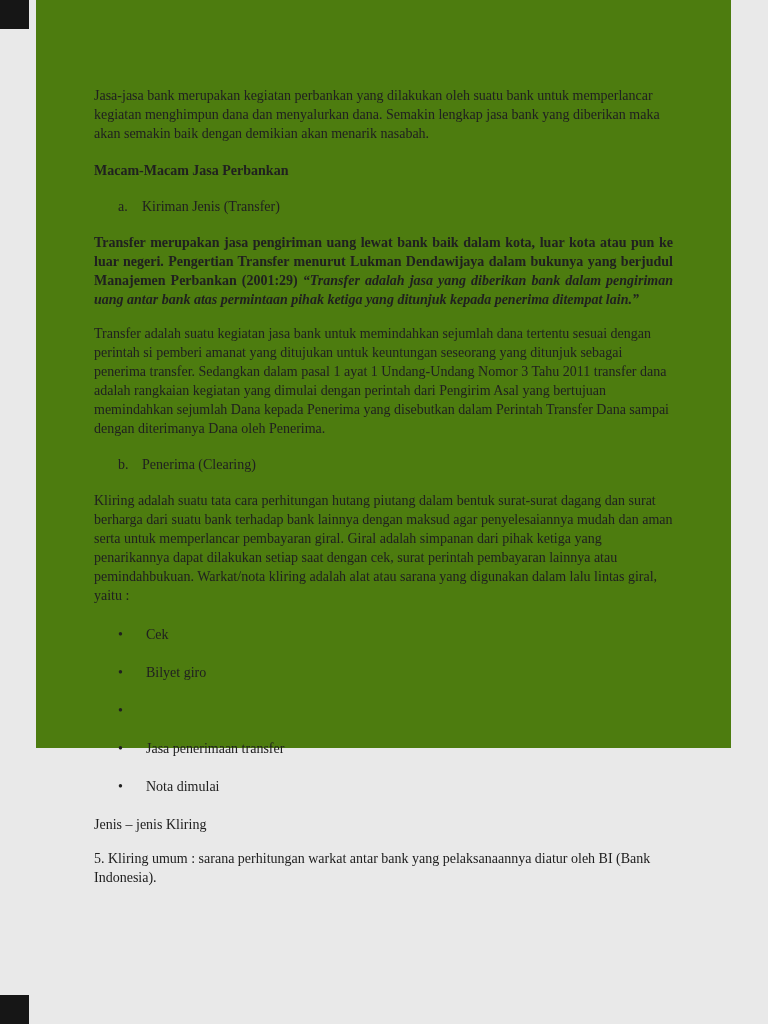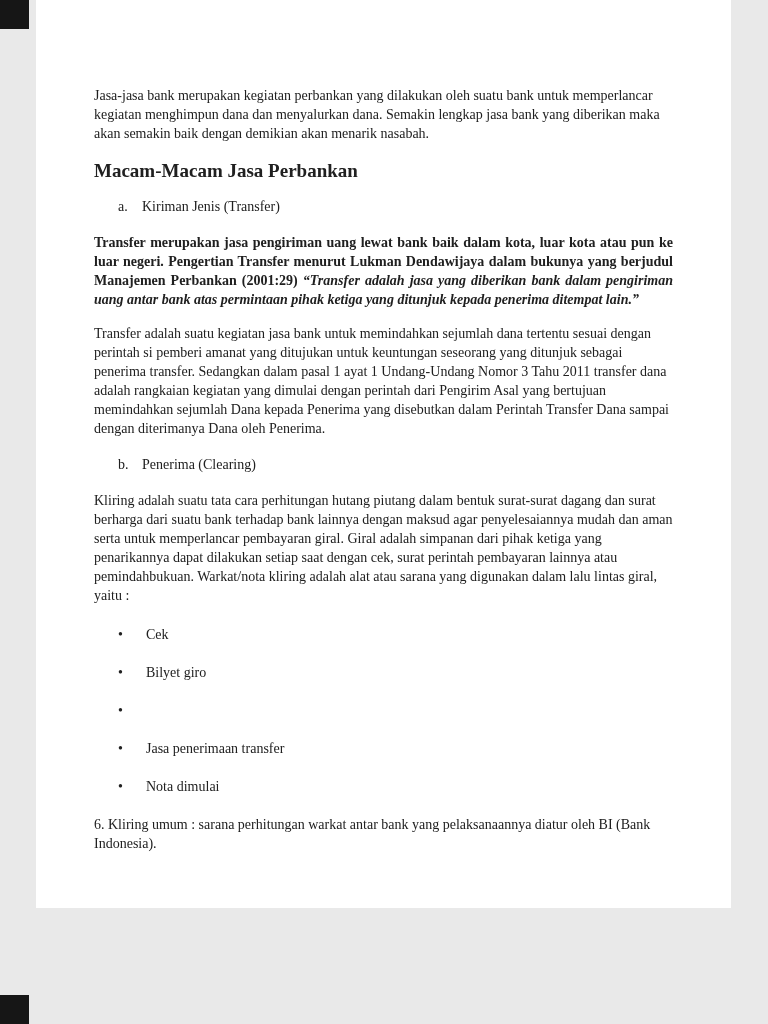--- a/index.html
+++ b/index.html
@@ -27,33 +27,33 @@
     background: #161616;
     z-index: 3;
   }
   .corner-top    { top: 0; }
   .corner-bottom { bottom: 0; }
   .page {
     position: absolute;
     left: 36px;
     top: 0;
     width: 695px;
-    height: 908px;
-    background: #ffffff;
+    height: 748px;
+    background: #4d7c0f;
     box-sizing: border-box;
     padding: 86px 58px 40px 58px;
     color: #202020;
     font-size: 14px;
     line-height: 19px;
   }
   .page p { margin: 0 0 15px 0; }
   .justify { text-align: justify; font-weight: bold; }
   .section-heading {
     font-weight: bold;
-    font-size: 19px;
+    font-size: 14px;
     margin: 18px 0 15px 0;
     line-height: 19px;
   }
   .alpha-item {
     display: flex;
     padding-left: 24px;
     margin: 17px 0 17px 0;
     line-height: 19px;
   }
   .alpha-item .marker {
@@ -123,16 +123,17 @@
     <li>
       <span class="bullet">•</span>
       <span>Jasa penerimaan transfer</span>
     </li>
     <li>
       <span class="bullet">•</span>
       <span>Nota dimulai</span>
     </li>
   </ul>
 
+  <p class="jenis-line">Jenis – jenis Kliring</p>
 
-  <p class="final-paragraph">6. Kliring umum : sarana perhitungan warkat antar bank yang pelaksanaannya diatur oleh BI (Bank Indonesia).</p>
+  <p class="final-paragraph">5. Kliring umum : sarana perhitungan warkat antar bank yang pelaksanaannya diatur oleh BI (Bank Indonesia).</p>
 
 </div>
 
 </body></html>

